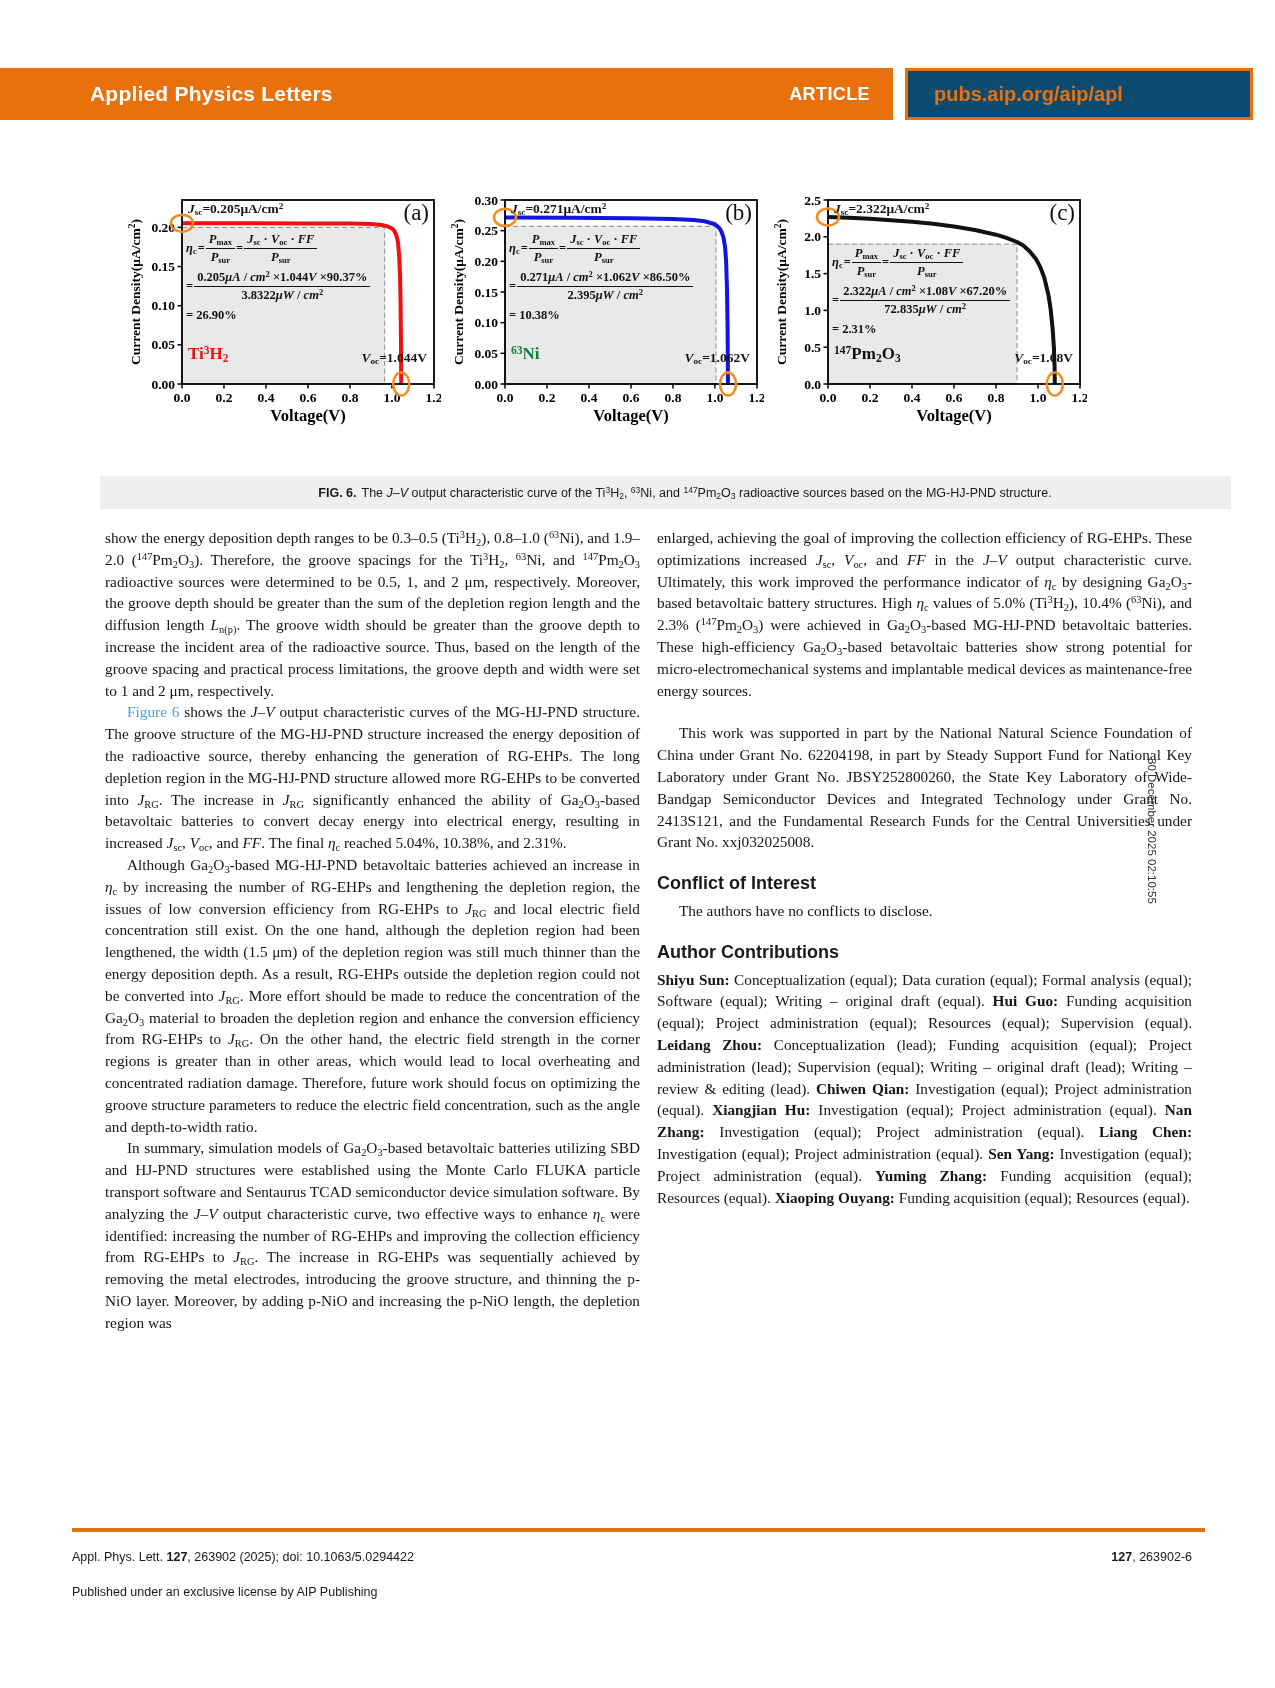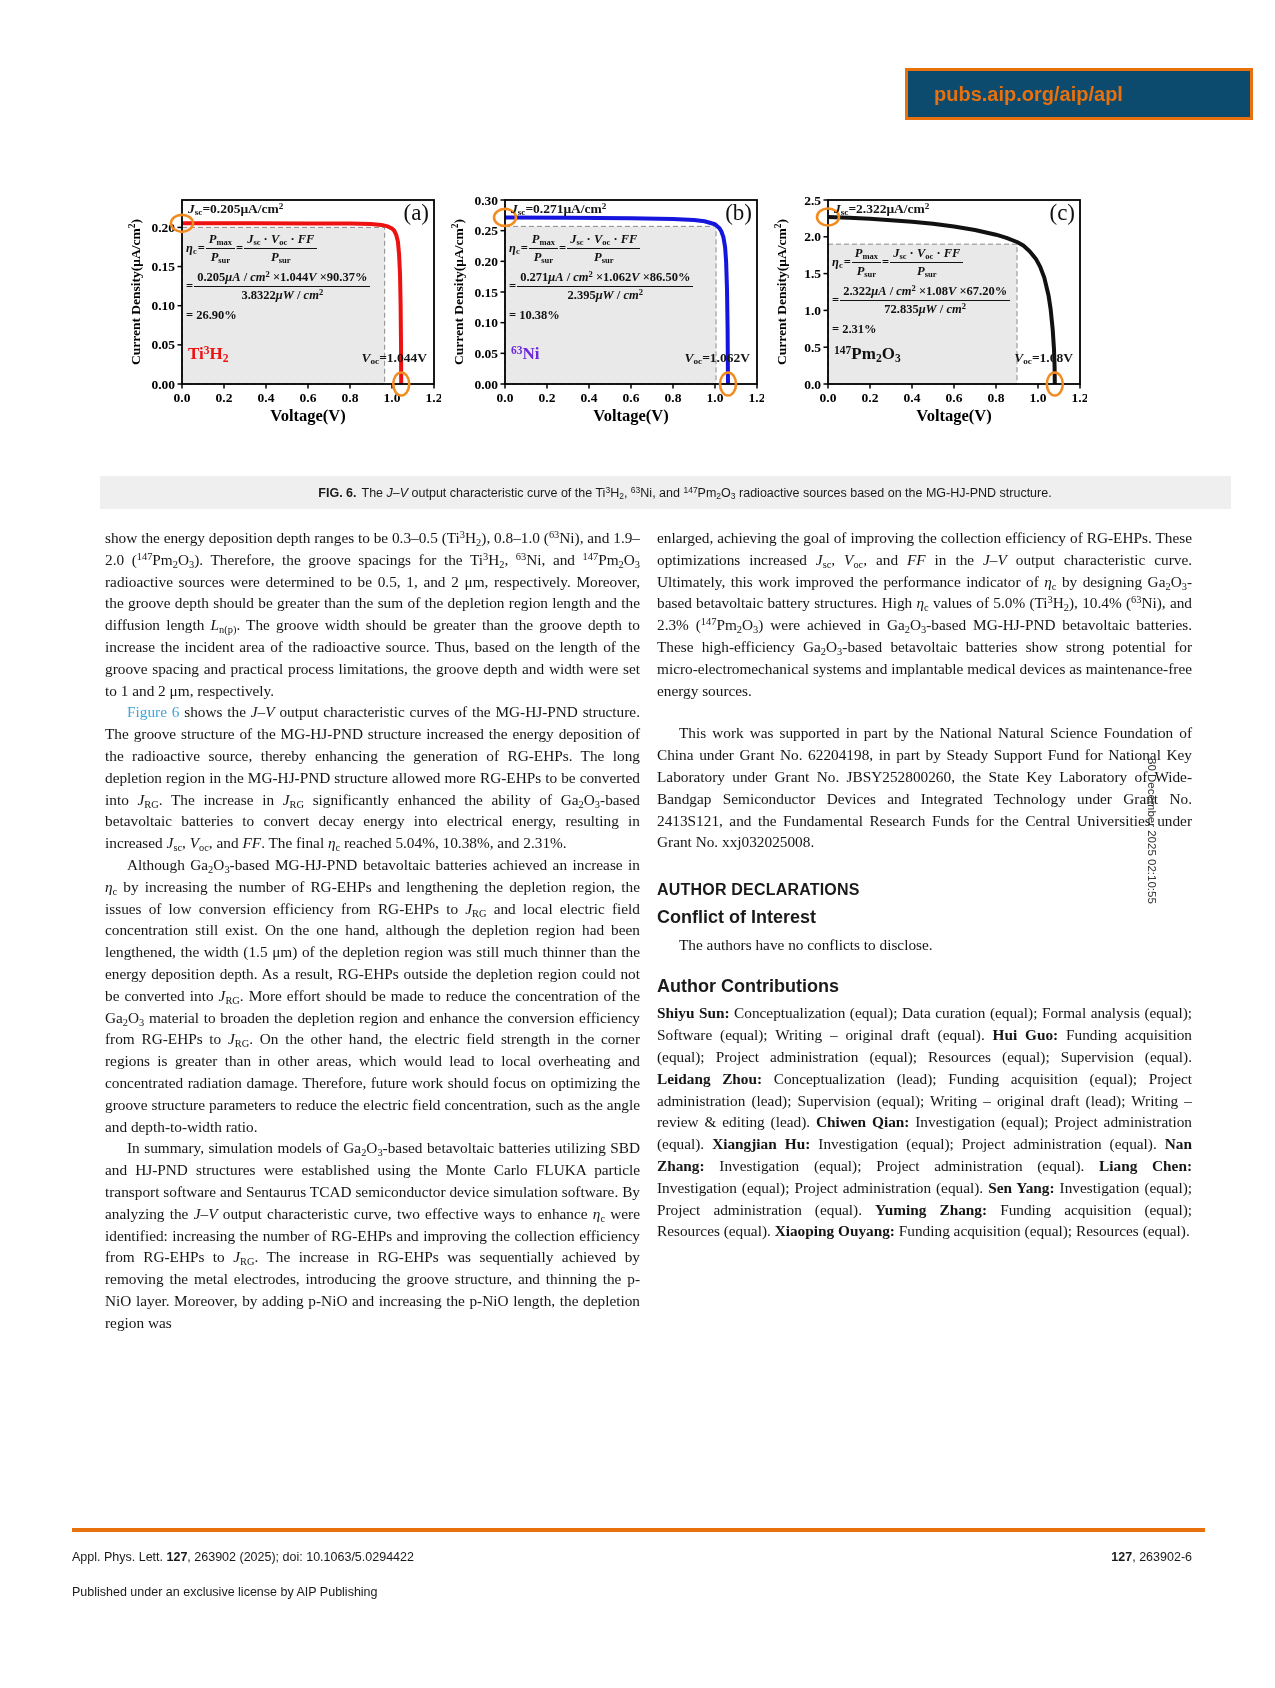--- a/index.html
+++ b/index.html
@@ -63,20 +63,24 @@
 
   
   .timestamp{position:absolute;left:1146px;top:758px;writing-mode:vertical-rl;
              font-family:"Liberation Sans",sans-serif;font-size:11.5px;color:#333;}
 </style>
 </head>
 <body>
 
 <div class="page">
 
+  <div class="masthead" style="background:#E8710D;">
+    <span class="journal-title">Applied Physics Letters</span>
+    <span class="article-label">ARTICLE</span>
+  </div>
   <div class="url-box">
     <span class="url-text">pubs.aip.org/aip/apl</span>
   </div>
 
   <div class="figure-row">
 
     <div class="chart chart-0">
         <svg width="315" height="240" viewBox="0 0 315 240">
           <rect x="56" y="41.404255319148916" width="202.64999999999998" height="156.59574468085108" fill="#E9E9E9" stroke="#8a8a8a" stroke-width="1" stroke-dasharray="5,3"></rect>
           <polyline points="56.0,37.3 119.0,37.3 182.0,37.4 224.0,37.6 245.0,38.1 255.5,38.9 261.8,40.4 266.0,42.6 268.1,44.5 270.2,48.8 271.9,55.5 273.1,68.8 274.0,87.6 274.6,117.4 275.0,157.3 275.2,198.0" fill="none" stroke="#EE1111" stroke-width="4" stroke-linejoin="round"></polyline>
@@ -195,21 +199,21 @@
         </div>
         <div class="f-row">
             <span>=</span>
           <span class="frac">
               <span class="num">0.271<i>μA</i> / <i>cm</i><sup>2</sup> ×1.062<i>V</i> ×86.50%</span>
               <span class="den">2.395<i>μW</i> / <i>cm</i><sup>2</sup></span>
             </span>
         </div>
         <div class="f-result">= 10.38%</div>
       </div>
-      <div class="ov source" style="color: #6d28d9;"><sup>63</sup>Ni</div>
+      <div class="ov source" style="color: #15803d;"><sup>63</sup>Ni</div>
       <div class="ov voc"><i>V</i><sub>oc</sub>=1.062V</div>
     </div>
 
     <div class="chart chart-2">
         <svg width="315" height="240" viewBox="0 0 315 240">
           <rect x="56" y="58.16" width="189" height="139.84" fill="#E9E9E9" stroke="#8a8a8a" stroke-width="1" stroke-dasharray="5,3"></rect>
           <polyline points="56.0,30.9 77.0,31.8 98.0,32.8 119.0,34.2 140.0,35.8 161.0,37.8 182.0,40.5 203.0,44.0 224.0,48.7 234.5,51.9 245.0,56.0 251.3,59.6 257.6,65.2 263.9,72.9 268.1,80.6 272.3,91.6 276.5,109.3 278.6,122.9 280.7,143.5 282.0,163.4 282.6,181.1 282.8,198.0" fill="none" stroke="#111111" stroke-width="4" stroke-linejoin="round"></polyline>
           <rect x="56" y="14" width="252" height="184" fill="none" stroke="#000" stroke-width="1.8"></rect>
           <line x1="56" y1="198" x2="56" y2="202.5" stroke="#000" stroke-width="1.5"></line>
           <text x="56" y="216" text-anchor="middle" font-size="13.5" font-weight="bold" font-family="&quot;Liberation Serif&quot;,serif" fill="#000">0.0</text>
@@ -281,21 +285,20 @@
   <div class="columns">
     <div class="col" id="col-left">
         <p class="">show the energy deposition depth ranges to be 0.3–0.5 (Ti<sup>3</sup>H<sub>2</sub>), 0.8–1.0 (<sup>63</sup>Ni), and 1.9–2.0 (<sup>147</sup>Pm<sub>2</sub>O<sub>3</sub>). Therefore, the groove spacings for the Ti<sup>3</sup>H<sub>2</sub>, <sup>63</sup>Ni, and <sup>147</sup>Pm<sub>2</sub>O<sub>3</sub> radioactive sources were determined to be 0.5, 1, and 2 μm, respectively. Moreover, the groove depth should be greater than the sum of the depletion region length and the diffusion length <i>L</i><sub>n(p)</sub>. The groove width should be greater than the groove depth to increase the incident area of the radioactive source. Thus, based on the length of the groove spacing and practical process limitations, the groove depth and width were set to 1 and 2 μm, respectively.</p>
         <p class="ind"><span class="blue-link">Figure 6</span> shows the <i>J</i>–<i>V</i> output characteristic curves of the MG-HJ-PND structure. The groove structure of the MG-HJ-PND structure increased the energy deposition of the radioactive source, thereby enhancing the generation of RG-EHPs. The long depletion region in the MG-HJ-PND structure allowed more RG-EHPs to be converted into <i>J</i><sub>RG</sub>. The increase in <i>J</i><sub>RG</sub> significantly enhanced the ability of Ga<sub>2</sub>O<sub>3</sub>-based betavoltaic batteries to convert decay energy into electrical energy, resulting in increased <i>J</i><sub>sc</sub>, <i>V</i><sub>oc</sub>, and <i>FF</i>. The final <i>η</i><sub>c</sub> reached 5.04%, 10.38%, and 2.31%.</p>
         <p class="ind">Although Ga<sub>2</sub>O<sub>3</sub>-based MG-HJ-PND betavoltaic batteries achieved an increase in <i>η</i><sub>c</sub> by increasing the number of RG-EHPs and lengthening the depletion region, the issues of low conversion efficiency from RG-EHPs to <i>J</i><sub>RG</sub> and local electric field concentration still exist. On the one hand, although the depletion region had been lengthened, the width (1.5 μm) of the depletion region was still much thinner than the energy deposition depth. As a result, RG-EHPs outside the depletion region could not be converted into <i>J</i><sub>RG</sub>. More effort should be made to reduce the concentration of the Ga<sub>2</sub>O<sub>3</sub> material to broaden the depletion region and enhance the conversion efficiency from RG-EHPs to <i>J</i><sub>RG</sub>. On the other hand, the electric field strength in the corner regions is greater than in other areas, which would lead to local overheating and concentrated radiation damage. Therefore, future work should focus on optimizing the groove structure parameters to reduce the electric field concentration, such as the angle and depth-to-width ratio.</p>
         <p class="ind">In summary, simulation models of Ga<sub>2</sub>O<sub>3</sub>-based betavoltaic batteries utilizing SBD and HJ-PND structures were established using the Monte Carlo FLUKA particle transport software and Sentaurus TCAD semiconductor device simulation software. By analyzing the <i>J</i>–<i>V</i> output characteristic curve, two effective ways to enhance <i>η</i><sub>c</sub> were identified: increasing the number of RG-EHPs and improving the collection efficiency from RG-EHPs to <i>J</i><sub>RG</sub>. The increase in RG-EHPs was sequentially achieved by removing the metal electrodes, introducing the groove structure, and thinning the p-NiO layer. Moreover, by adding p-NiO and increasing the p-NiO length, the depletion region was</p>
       </div>
     <div class="col" id="col-right">
         <p class="">enlarged, achieving the goal of improving the collection efficiency of RG-EHPs. These optimizations increased <i>J</i><sub>sc</sub>, <i>V</i><sub>oc</sub>, and <i>FF</i> in the <i>J</i>–<i>V</i> output characteristic curve. Ultimately, this work improved the performance indicator of <i>η</i><sub>c</sub> by designing Ga<sub>2</sub>O<sub>3</sub>-based betavoltaic battery structures. High <i>η</i><sub>c</sub> values of 5.0% (Ti<sup>3</sup>H<sub>2</sub>), 10.4% (<sup>63</sup>Ni), and 2.3% (<sup>147</sup>Pm<sub>2</sub>O<sub>3</sub>) were achieved in Ga<sub>2</sub>O<sub>3</sub>-based MG-HJ-PND betavoltaic batteries. These high-efficiency Ga<sub>2</sub>O<sub>3</sub>-based betavoltaic batteries show strong potential for micro-electromechanical systems and implantable medical devices as maintenance-free energy sources.</p>
         <p class="ind gap-before">This work was supported in part by the National Natural Science Foundation of China under Grant No. 62204198, in part by Steady Support Fund for National Key Laboratory under Grant No. JBSY252800260, the State Key Laboratory of Wide-Bandgap Semiconductor Devices and Integrated Technology under Grant No. 2413S121, and the Fundamental Research Funds for the Central Universities under Grant No. xxj032025008.</p>
-        <div class="h-main">AUTHOR DECLARATIONS</div>
         <div class="h-sub">Conflict of Interest</div>
         <p class="ind">The authors have no conflicts to disclose.</p>
         <div class="h-sub">Author Contributions</div>
         <p class=""><b>Shiyu Sun:</b> Conceptualization (equal); Data curation (equal); Formal analysis (equal); Software (equal); Writing – original draft (equal). <b>Hui Guo:</b> Funding acquisition (equal); Project administration (equal); Resources (equal); Supervision (equal). <b>Leidang Zhou:</b> Conceptualization (lead); Funding acquisition (equal); Project administration (lead); Supervision (equal); Writing – original draft (lead); Writing – review &amp; editing (lead). <b>Chiwen Qian:</b> Investigation (equal); Project administration (equal). <b>Xiangjian Hu:</b> Investigation (equal); Project administration (equal). <b>Nan Zhang:</b> Investigation (equal); Project administration (equal). <b>Liang Chen:</b> Investigation (equal); Project administration (equal). <b>Sen Yang:</b> Investigation (equal); Project administration (equal). <b>Yuming Zhang:</b> Funding acquisition (equal); Resources (equal). <b>Xiaoping Ouyang:</b> Funding acquisition (equal); Resources (equal).</p>
       </div>
   </div>
 
   <div class="footer-rule"></div>
   <div class="footer footer-l1">Appl. Phys. Lett. <b>127</b>, 263902 (2025); doi: 10.1063/5.0294422</div>
   <div class="footer footer-l2">Published under an exclusive license by AIP Publishing</div>

